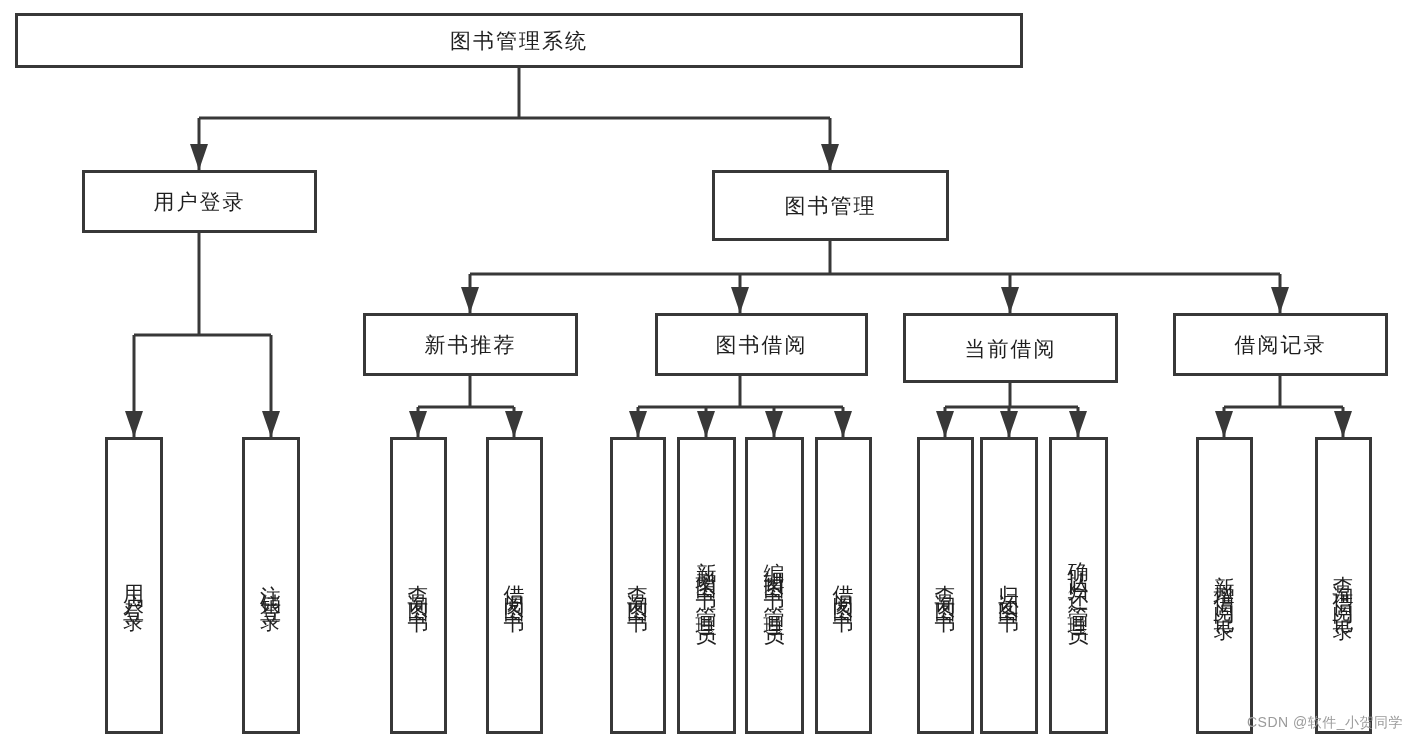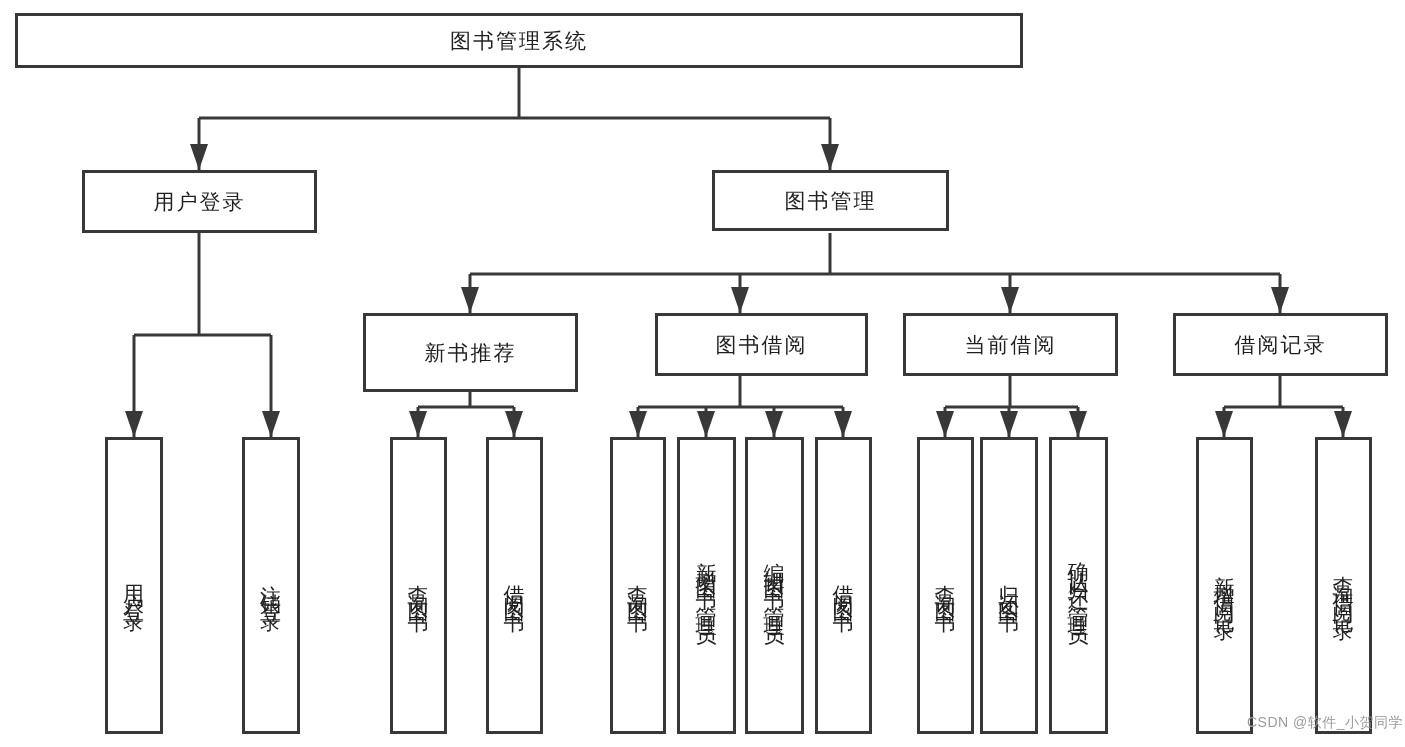--- a/index.html
+++ b/index.html
@@ -42,24 +42,24 @@
     right:2px;
     font-size:14px;
     letter-spacing:0.5px;
     color:#9b9b9b;
     z-index:5;
     white-space:nowrap;
   }
   
   #root-box        {left:15px;  top:13px;  width:1008px; height:55px;}
   #l2-user-login   {left:82px;  top:170px; width:235px;  height:63px;}
-  #l2-book-mgmt    {left:712px; top:170px; width:237px;  height:61px;}
-  #l3-new-book     {left:363px; top:313px; width:215px;  height:79px;}
+  #l2-book-mgmt    {left:712px; top:170px; width:237px;  height:71px;}
+  #l3-new-book     {left:363px; top:313px; width:215px;  height:63px;}
   #l3-book-borrow  {left:634px; top:313px; width:213px;  height:63px;margin-left:21px;}
-  #l3-current      {left:903px; top:313px; width:215px;  height:63px;}
+  #l3-current      {left:903px; top:313px; width:215px;  height:70px;}
   #l3-records      {left:1173px;top:313px; width:215px;  height:63px;}
   .leaf{top:437px;height:297px;}
   #leaf-1 {left:105px;  width:58px;}
   #leaf-2 {left:242px;  width:58px;}
   #leaf-3 {left:390px;  width:57px;}
   #leaf-4 {left:486px;  width:57px;}
   #leaf-5 {left:610px;  width:56px;}
   #leaf-6 {left:677px;  width:59px;}
   #leaf-7 {left:745px;  width:59px;}
   #leaf-8 {left:815px;  width:57px;}

